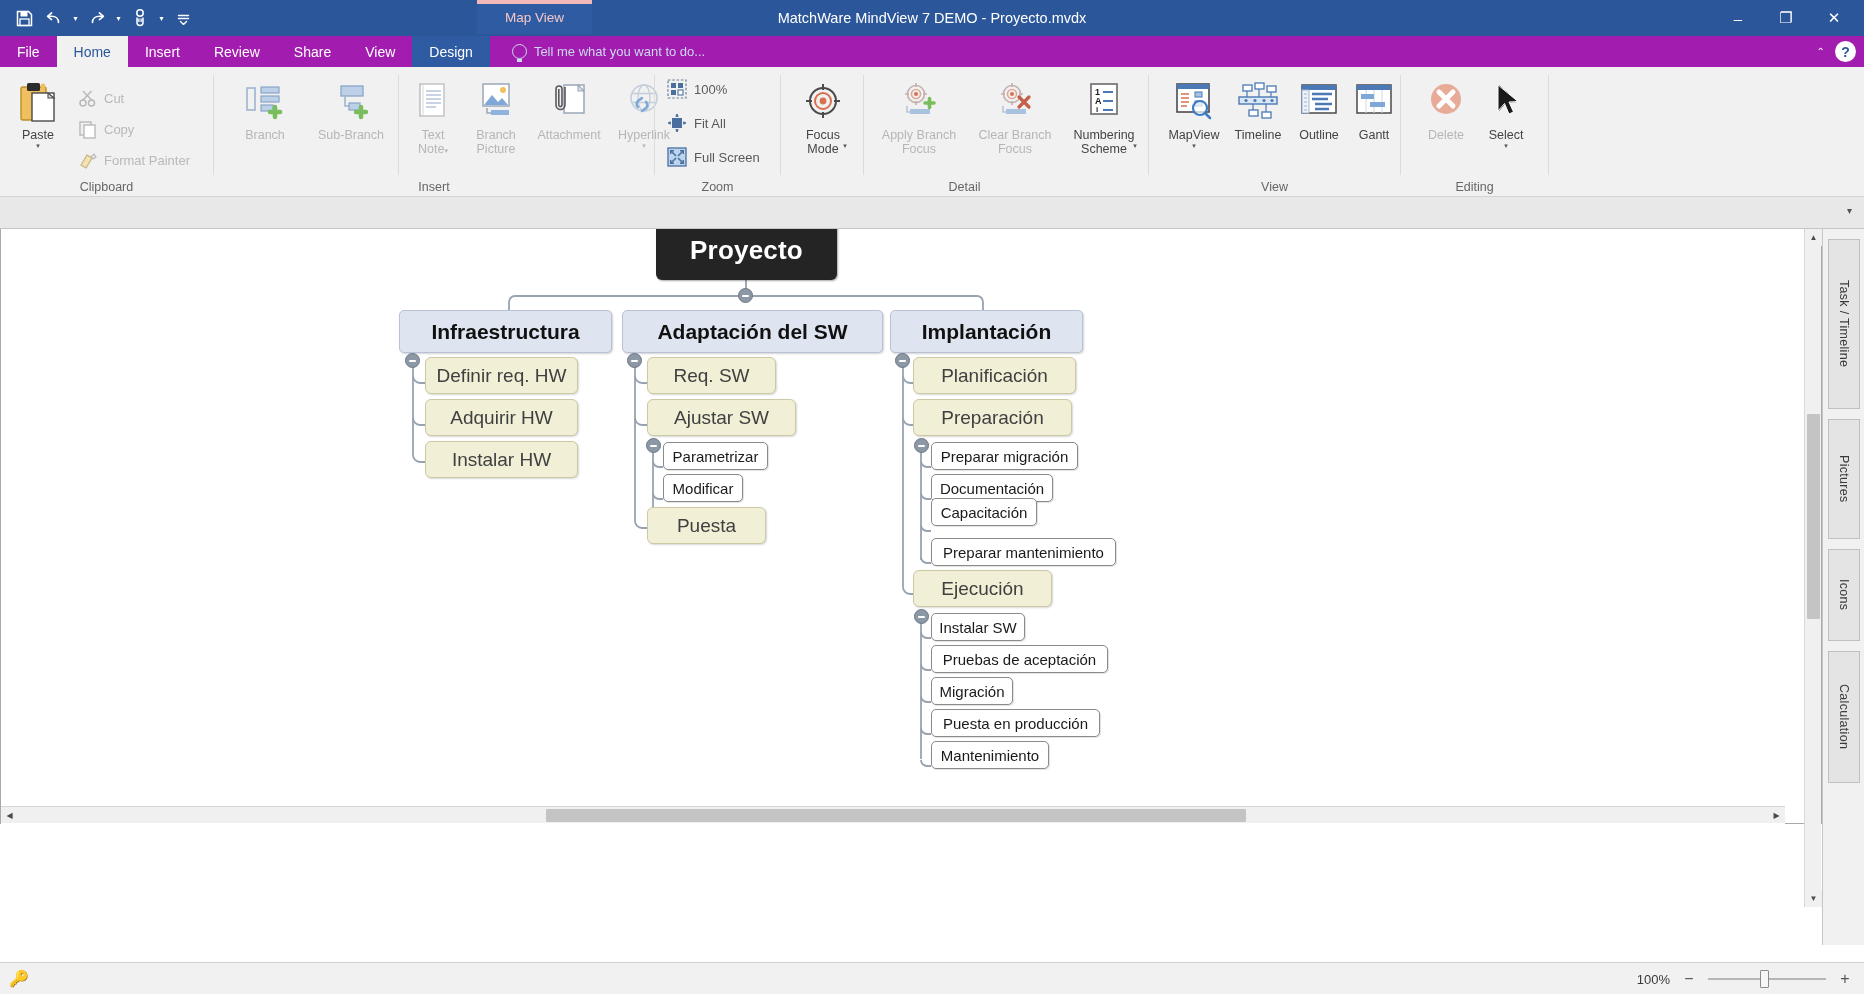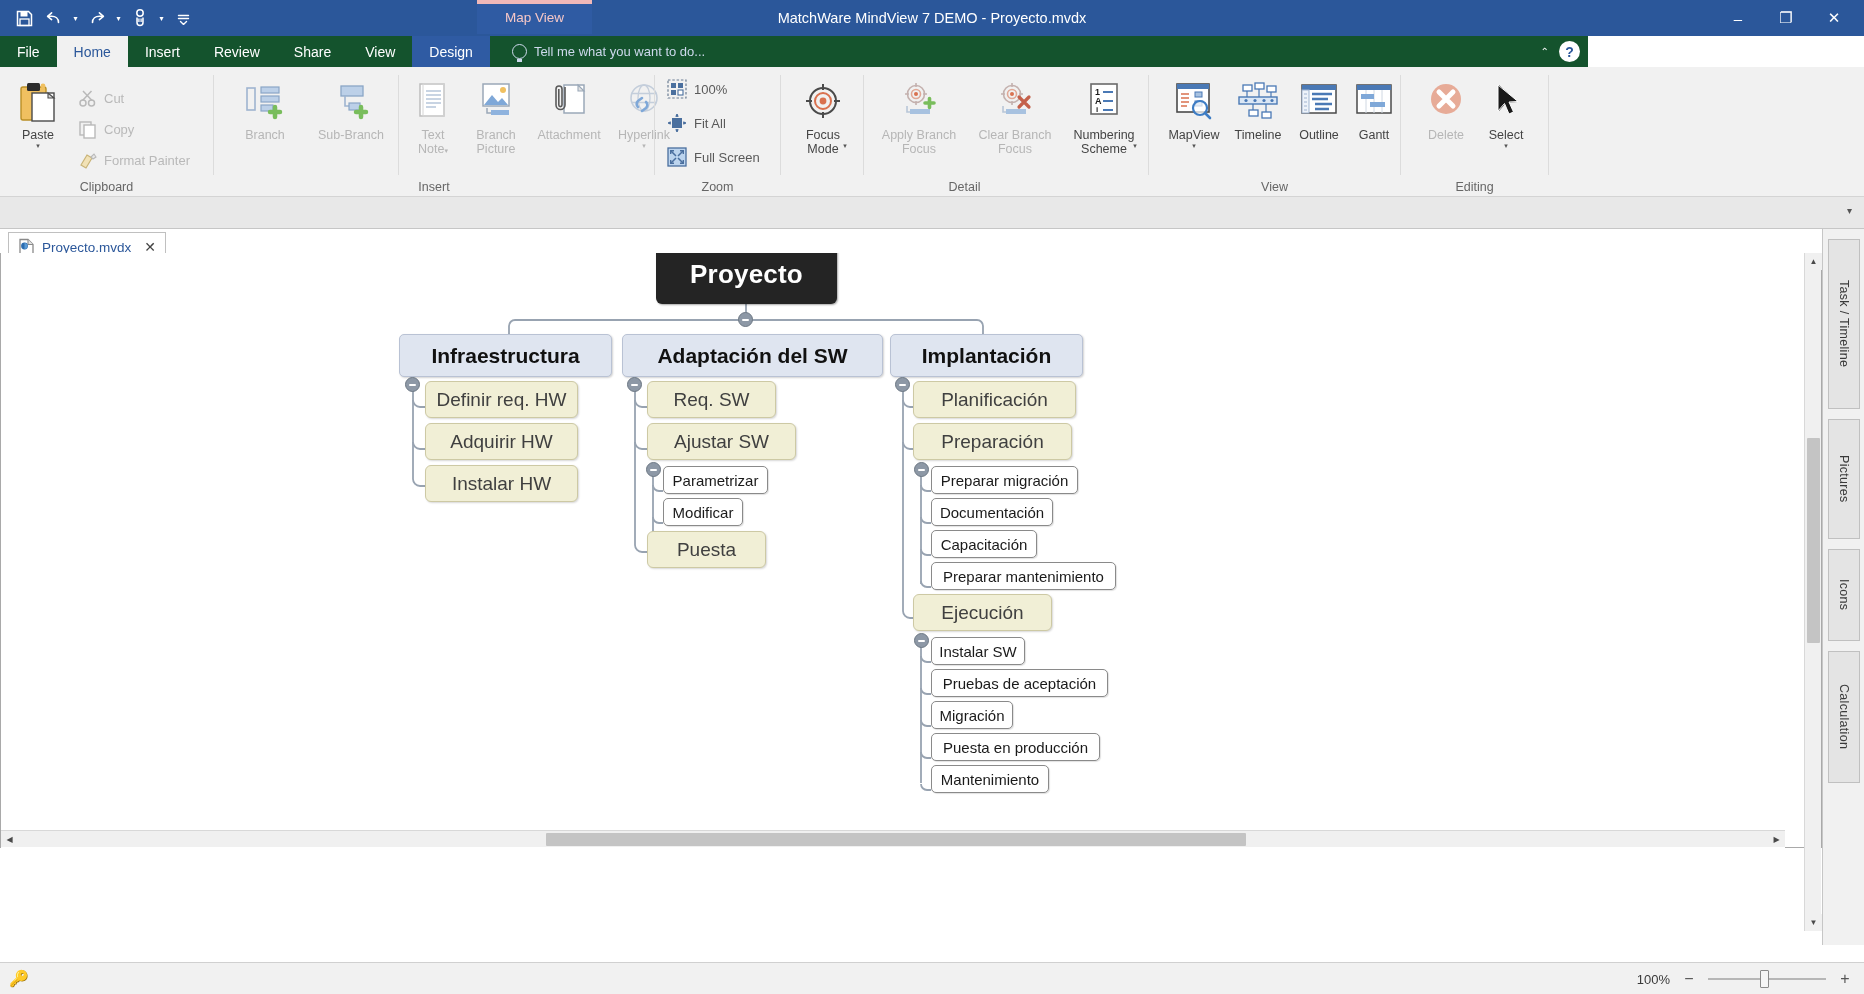--- a/index.html
+++ b/index.html
@@ -35,22 +35,22 @@
   
   .ctx-tab {
     position: absolute; left: 477px; top: 0; width: 115px; height: 34px;
     background: #2f5ba3; color: #f5c7c7; font-size: 13.5px;
     display: flex; align-items: center; justify-content: center;
   }
   .ctx-tab .ctx-top { position: absolute; top: 0; left: 0; width: 115px; height: 4px; background: #f0b8b8; }
 
   
   .ribbon-tabs {
-    position: absolute; top: 36px; left: 0; width: 1588px; height: 31px;
-    background: #14532d; display: flex; align-items: stretch;
+    position: absolute; top: 36px; left: 0; width: 1864px; height: 31px;
+    background: #a21caf; display: flex; align-items: stretch;
   }
   .rtab {
     padding: 0 17px; display: flex; align-items: center; justify-content: center;
     color: #ffffff; font-size: 14px; height: 31px;
   }
   .rtab.active { background: #f1f1f1; color: #2b579a; }
   .rtab.ctx { background: #2f5ba3; color: #ffffff; }
   .tellme {
     display: flex; align-items: center; gap: 7px; margin-left: 22px;
     color: #cdd9ec; font-size: 13px;
@@ -110,21 +110,21 @@
     font-size: 13.5px; color: #2b579a; margin-top: 32px;
   }
   .doctab-close { color: #444; font-size: 14px; margin-left: 6px; }
   .doctabs-caret {
     position: absolute; right: 12px; top: 8px; color: #555; font-size: 10px;
   }
 
   
   .workspace {
     position: absolute; top: 229px; left: 0; width: 1822px; height: 595px;
-    background: #ffffff; border: 1px solid #a9a9a9; border-top: none; margin-top: 24px;
+    background: #ffffff; border: 1px solid #a9a9a9; border-top: none;
   }
   .canvas {
     position: absolute; top: 0; left: 0; width: 1784px; height: 678px;
     background: #ffffff; overflow: hidden;
   }
   .map-svg { position: absolute; top: 0; left: 0; }
 
   
   .node {
     position: absolute; display: flex; align-items: center; justify-content: center;
@@ -690,21 +690,21 @@
     <div class="node node-l2" style="left:912px;top:170px;width:159px;height:37px;">
       <span>Preparación</span>
     </div>
     <div class="collapse-btn" style="left:913px;top:209px;"></div>
     <div class="node node-l3" style="left:930px;top:213px;width:147px;height:28px;">
       <span>Preparar migración</span>
     </div>
     <div class="node node-l3" style="left:930px;top:245px;width:122px;height:28px;">
       <span>Documentación</span>
     </div>
-    <div class="node node-l3" style="left:930px;top:277px;width:106px;height:28px;">
+    <div class="node node-l3" style="left:930px;top:269px;width:106px;height:28px;">
       <span>Capacitación</span>
     </div>
     <div class="node node-l3" style="left:930px;top:309px;width:185px;height:28px;">
       <span>Preparar mantenimiento</span>
     </div>
 
     <div class="node node-l2" style="left:912px;top:341px;width:139px;height:37px;">
       <span>Ejecución</span>
     </div>
     <div class="collapse-btn" style="left:913px;top:380px;"></div>

